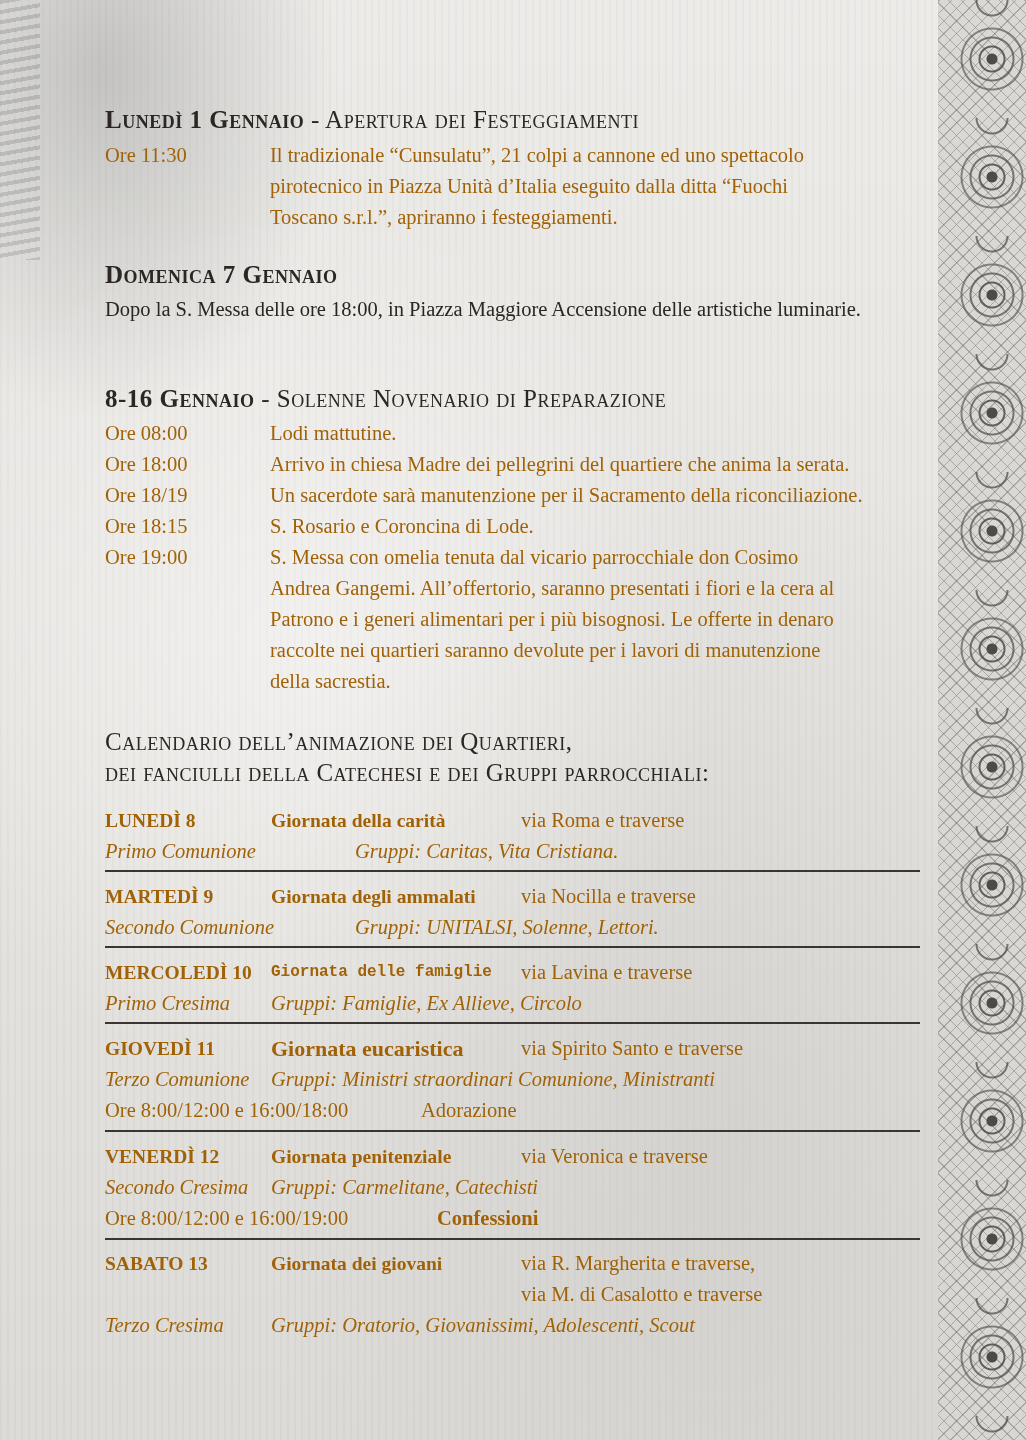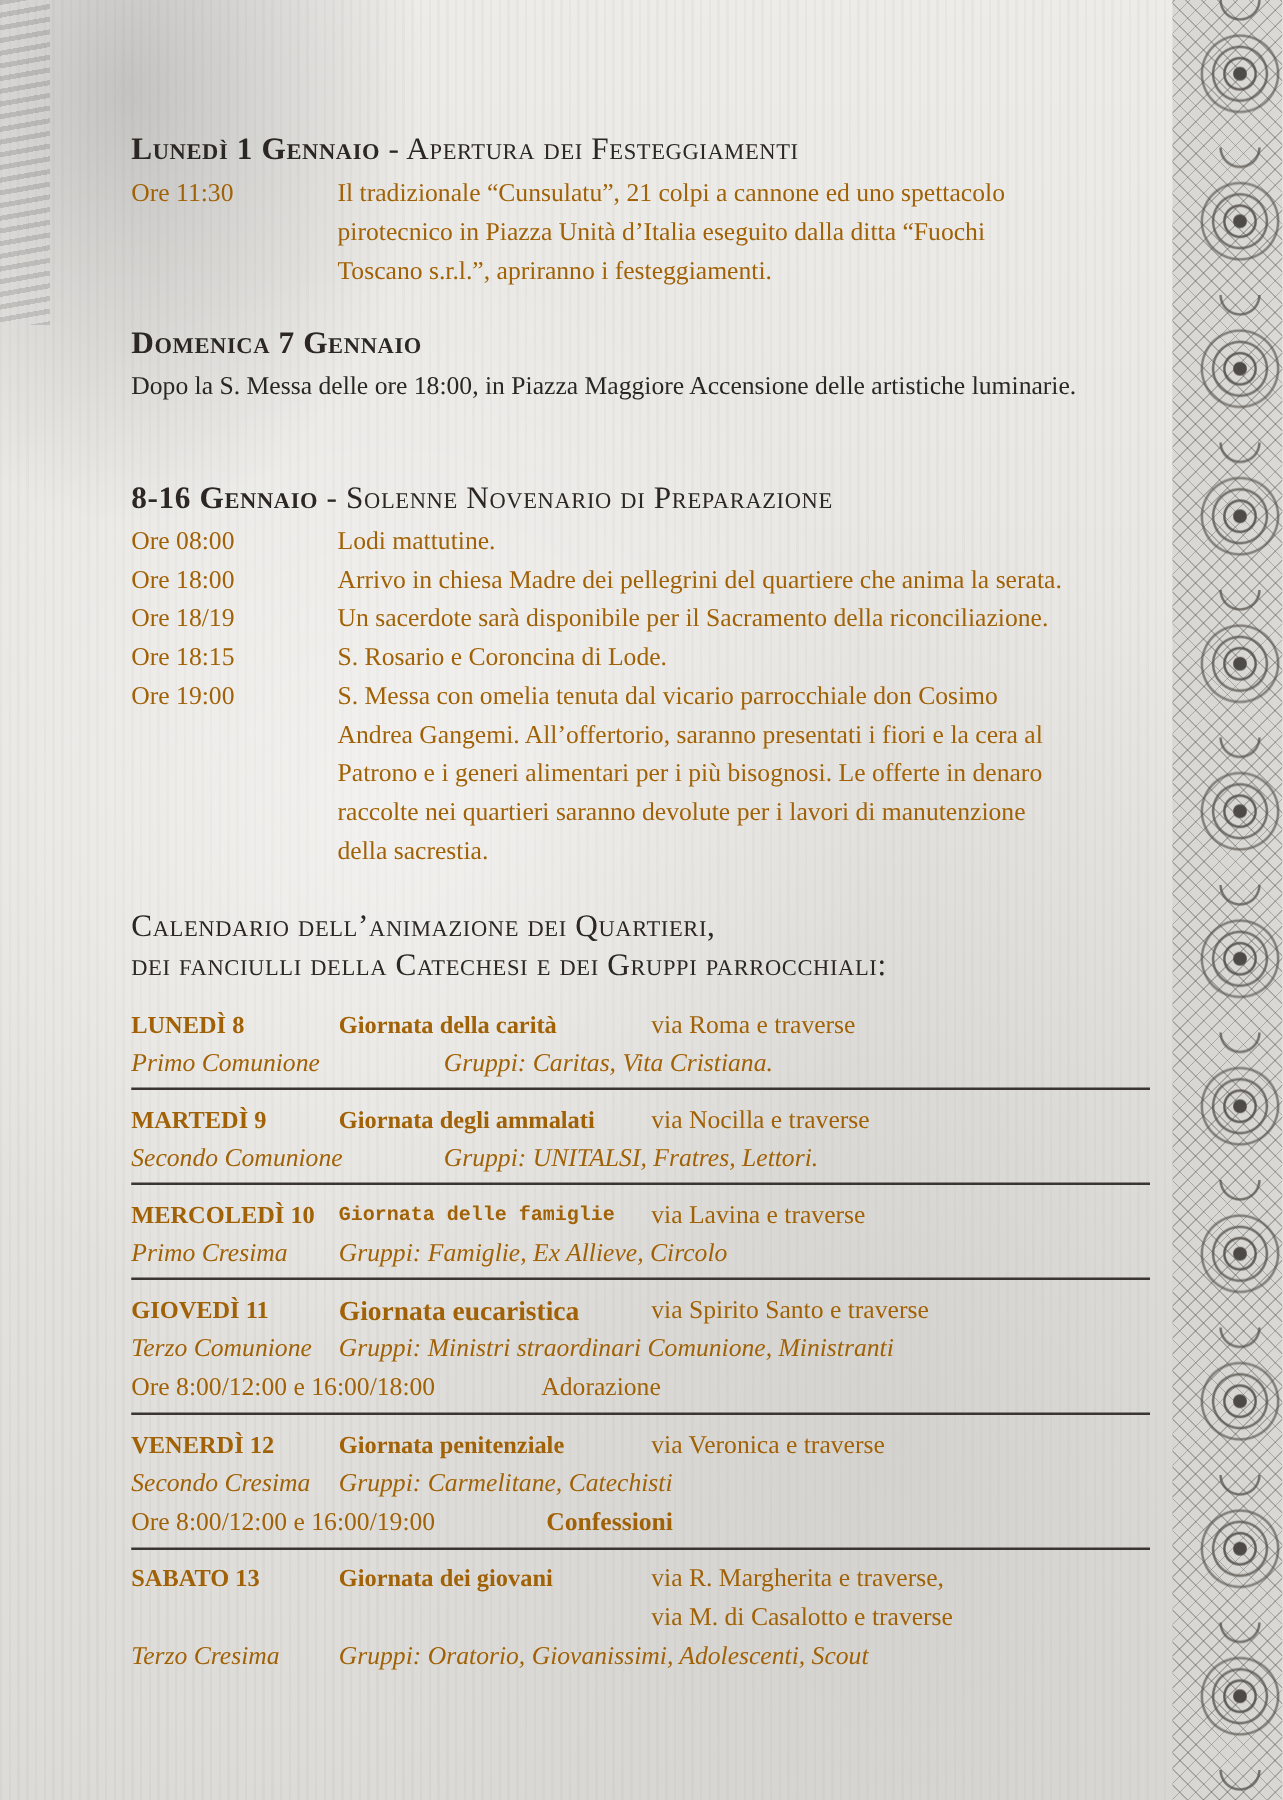--- a/index.html
+++ b/index.html
@@ -91,21 +91,21 @@
 
   <div class="h" style="top:385px;">
     <span class="strong">8-16 Gennaio</span><span class="light"> - </span><span class="light">Solenne Novenario di Preparazione</span>
   </div>
 
   <div class="t col-time" style="top:418px;">Ore 08:00</div>
   <div class="t col-desc" style="top:418px;text-align:right;">Lodi mattutine.</div>
   <div class="t col-time" style="top:449px;">Ore 18:00</div>
   <div class="t col-desc" style="top:449px;">Arrivo in chiesa Madre dei pellegrini del quartiere che anima la serata.</div>
   <div class="t col-time" style="top:480px;">Ore 18/19</div>
-  <div class="t col-desc" style="top:480px;">Un sacerdote sarà disponibile per il Sacramento della riconciliazione.</div>
+  <div class="t col-desc" style="top:480px;">Un sacerdote sarà manutenzione per il Sacramento della riconciliazione.</div>
   <div class="t col-time" style="top:511px;">Ore 18:15</div>
   <div class="t col-desc" style="top:511px;">S. Rosario e Coroncina di Lode.</div>
 
   <div class="t col-time" style="top:542px;">Ore 19:00</div>
   <div class="t col-desc" style="top:542px;">S. Messa con omelia tenuta dal vicario parrocchiale don Cosimo</div>
   <div class="t col-desc" style="top:573px;text-align:right;">Andrea Gangemi. All’offertorio, saranno presentati i fiori e la cera al</div>
   <div class="t col-desc" style="top:604px;">Patrono e i generi alimentari per i più bisognosi. Le offerte in denaro</div>
   <div class="t col-desc" style="top:635px;">raccolte nei quartieri saranno devolute per i lavori di manutenzione</div>
   <div class="t col-desc" style="top:666px;">della sacrestia.</div>
 
@@ -120,37 +120,37 @@
   <div class="t b" style="left:166px;top:805px;font-size:19.5px;">Giornata della carità</div>
   <div class="t" style="left:416px;top:805px;">via Roma e traverse</div>
   <div class="t i" style="left:0;top:836px;">Primo Comunione</div>
   <div class="t i" style="left:250px;top:836px;">Gruppi: Caritas, Vita Cristiana.</div>
   <div class="rule" style="top:870px;"></div>
 
   <div class="t b" style="left:0;top:881px;font-size:19.5px;">MARTEDÌ 9</div>
   <div class="t b" style="left:166px;top:881px;font-size:19.5px;">Giornata degli ammalati</div>
   <div class="t" style="left:416px;top:881px;">via Nocilla e traverse</div>
   <div class="t i" style="left:0;top:912px;">Secondo Comunione</div>
-  <div class="t i" style="left:250px;top:912px;">Gruppi: UNITALSI, Fratres, Lettori.</div>
+  <div class="t i" style="left:250px;top:912px;">Gruppi: UNITALSI, Solenne, Lettori.</div>
   <div class="rule" style="top:946px;"></div>
 
   <div class="t b" style="left:0;top:957px;font-size:19.5px;">MERCOLEDÌ 10</div>
   <div class="t b" style="left:166px;top:957px;font-size:16px;font-family:Liberation Mono, monospace;">Giornata delle famiglie</div>
   <div class="t" style="left:416px;top:957px;">via Lavina e traverse</div>
   <div class="t i" style="left:0;top:988px;">Primo Cresima</div>
   <div class="t i" style="left:166px;top:988px;">Gruppi: Famiglie, Ex Allieve, Circolo</div>
   <div class="rule" style="top:1022px;"></div>
 
   <div class="t b" style="left:0;top:1033px;font-size:19.5px;">GIOVEDÌ 11</div>
   <div class="t b" style="left:166px;top:1033px;font-size:22px;">Giornata eucaristica</div>
   <div class="t" style="left:416px;top:1033px;">via Spirito Santo e traverse</div>
   <div class="t i" style="left:0;top:1064px;">Terzo Comunione</div>
   <div class="t i" style="left:166px;top:1064px;">Gruppi: Ministri straordinari Comunione, Ministranti</div>
   <div class="t" style="left:0;top:1095px;">Ore 8:00/12:00 e 16:00/18:00</div>
-  <div class="t" style="left:328px;top:1095px;text-align:right;">Adorazione</div>
+  <div class="t" style="left:316px;top:1095px;text-align:right;">Adorazione</div>
   <div class="rule" style="top:1130px;"></div>
 
   <div class="t b" style="left:0;top:1141px;font-size:19.5px;">VENERDÌ 12</div>
   <div class="t b" style="left:166px;top:1141px;font-size:19.5px;">Giornata penitenziale</div>
   <div class="t" style="left:416px;top:1141px;">via Veronica e traverse</div>
   <div class="t i" style="left:0;top:1172px;">Secondo Cresima</div>
   <div class="t i" style="left:166px;top:1172px;">Gruppi: Carmelitane, Catechisti</div>
   <div class="t" style="left:0;top:1203px;">Ore 8:00/12:00 e 16:00/19:00</div>
   <div class="t" style="left:332px;top:1203px;font-weight:bold;">Confessioni</div>
   <div class="rule" style="top:1238px;"></div>

